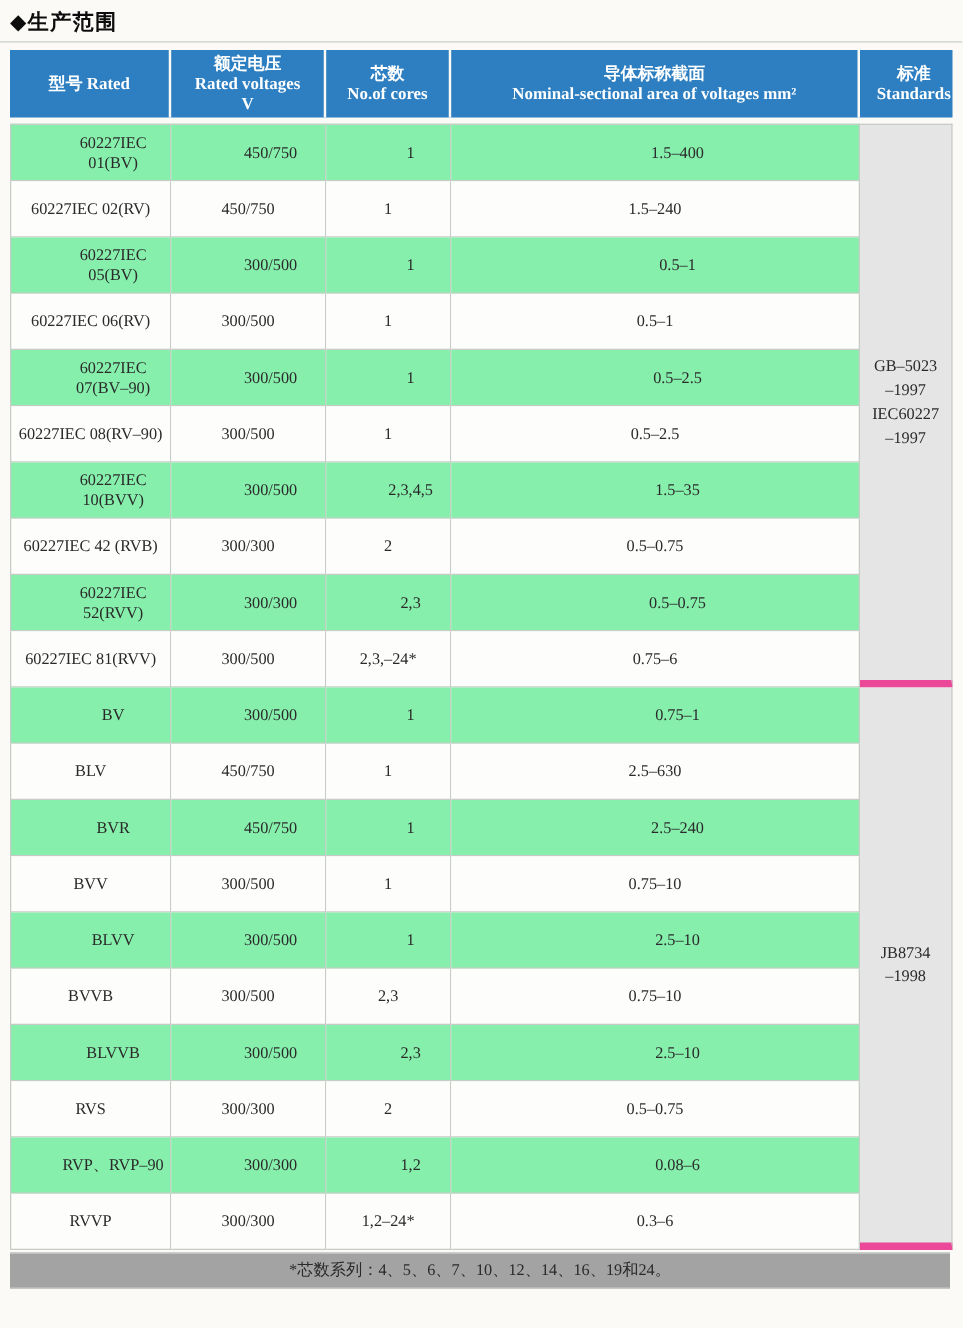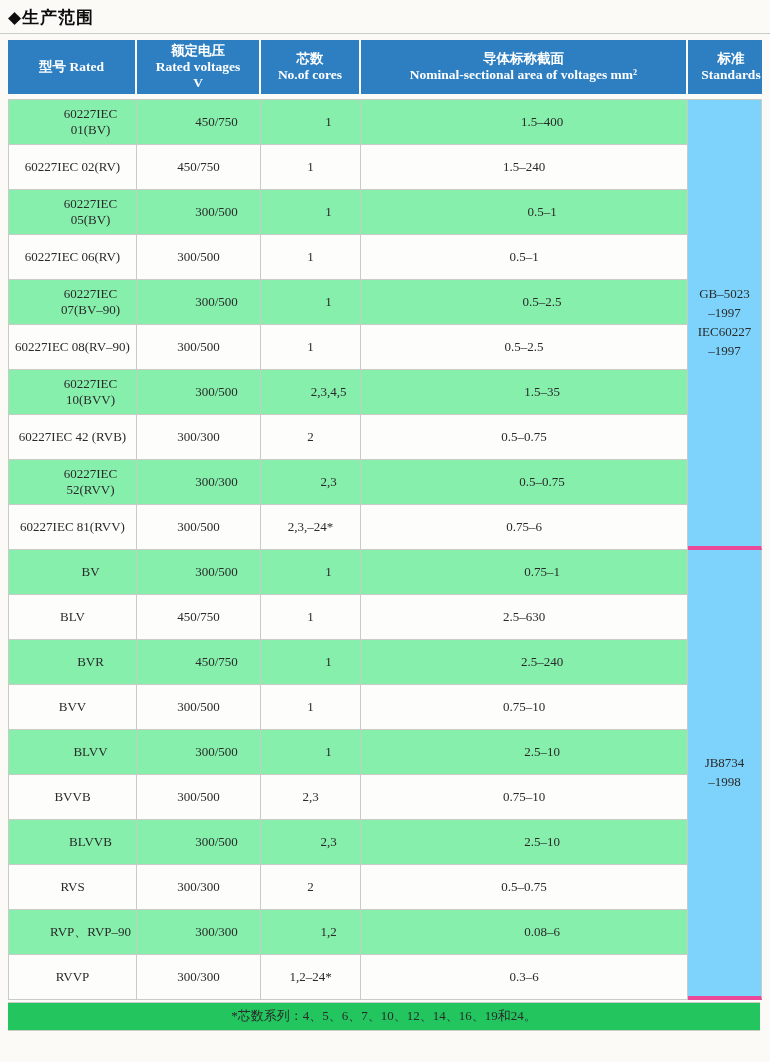--- a/index.html
+++ b/index.html
@@ -35,31 +35,31 @@
   td.b{
     height:44px;font-size:13px;color:#2a2a2a;
     background:#fdfdfb;
     border-right:1px solid #c8ccc6;
     border-bottom:1px solid #c8ccc6;
   }
   tr.body td.first-col{border-left:1px solid #c8ccc6;}
   tr.body-top td{border-top:1px solid #c8ccc6;}
   tr.striped td.b{background:#86efac;padding-left:36px;}
   td.std{
-    background:#7dd3fc;
+    background:#e5e5e5;
     border-right:1px solid #c8ccc6;
-    border-bottom:4px solid #ec4899;
+    border-bottom:6px solid #ec4899;
     font-size:13px;color:#2a2a2a;line-height:1.45;
     vertical-align:middle;
   }
   td.std.std-top{border-top:1px solid #c8ccc6;}
   
   .footnote{
     width:752px;margin:2px 0 0 8px;
-    background:#22c55e;
+    background:#a3a3a3;
     border-top:1px solid #c9cdc7;
     border-bottom:1px solid #c9cdc7;
     padding:4px 0 5px 0;
     text-align:center;font-size:13px;color:#2a2a2a;line-height:1.35;
   }
   .hline{display:block;}
 </style>
 </head>
 <body>
 

